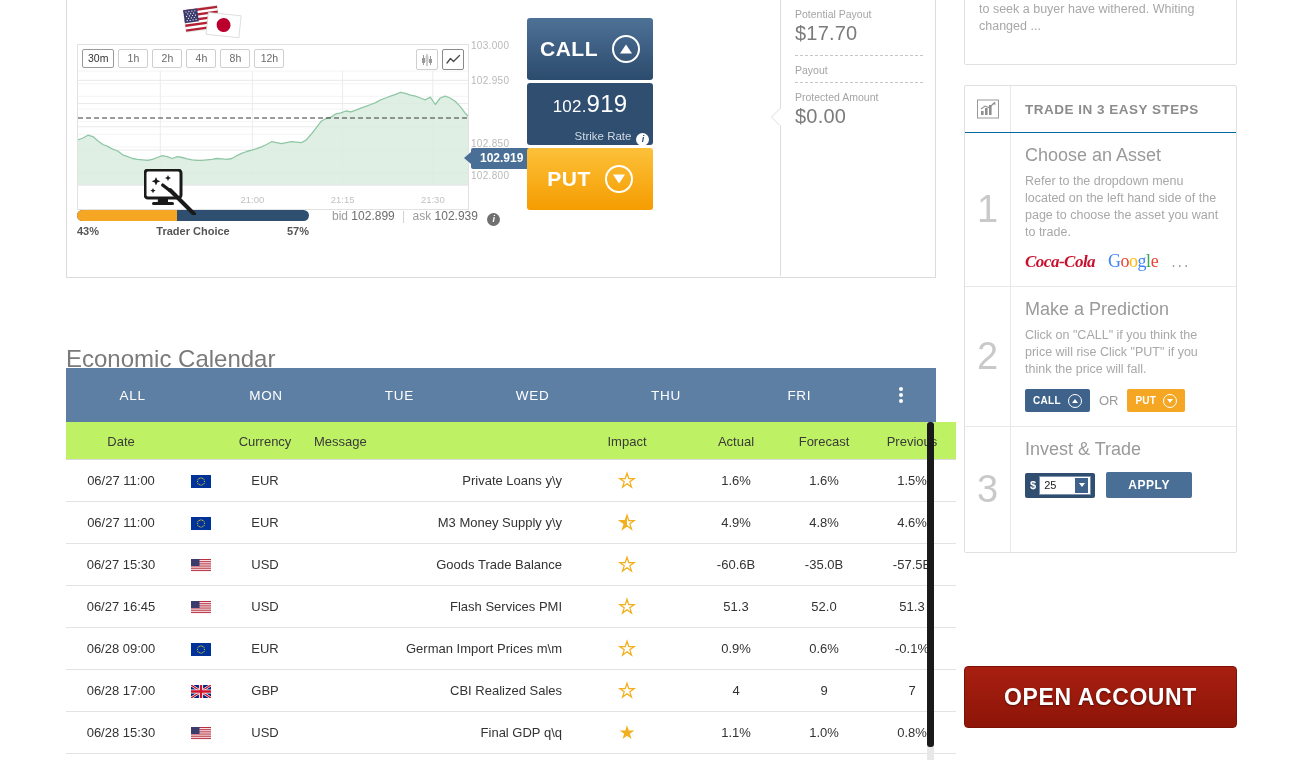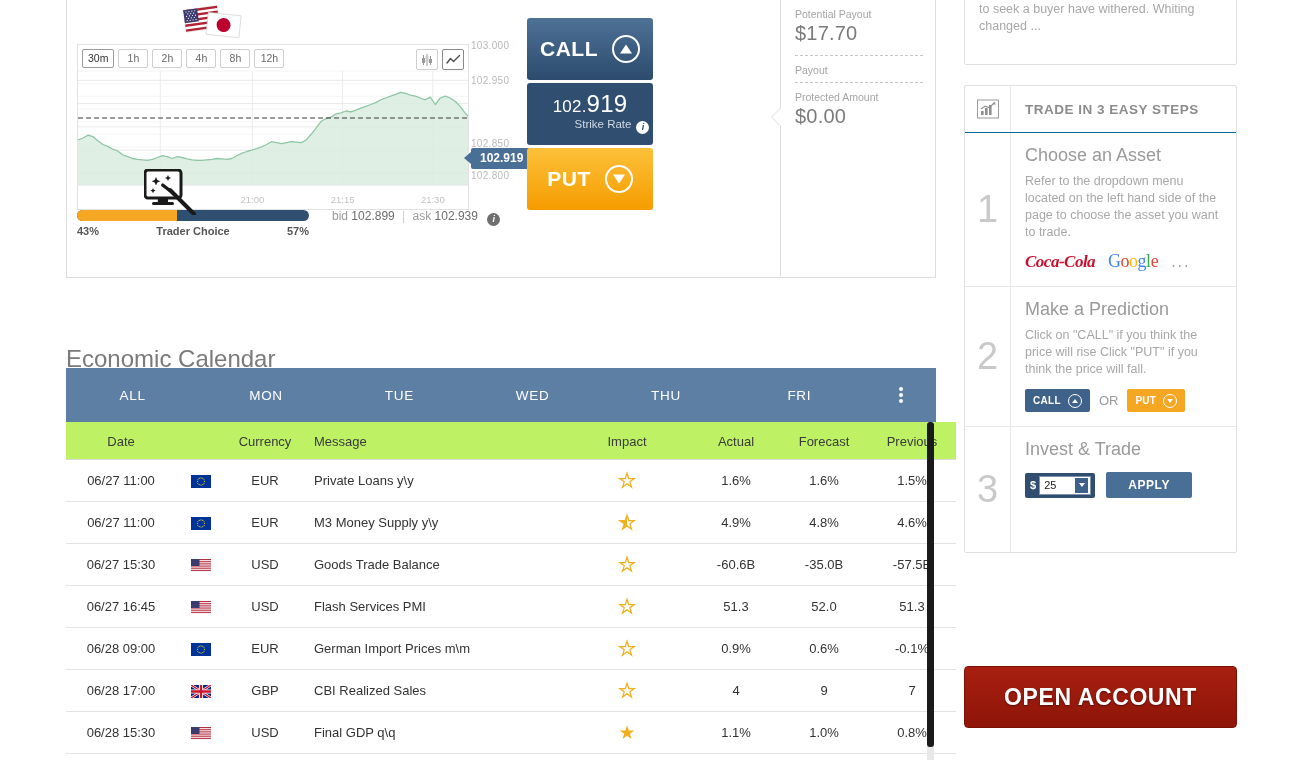--- a/index.html
+++ b/index.html
@@ -96,21 +96,21 @@
   .btn-put  { background: linear-gradient(#fcc13a, #f59c00); margin-top: 3px; }
   .btn-call .lbl, .btn-put .lbl { color: #fff; font-size: 21px; font-weight: bold; letter-spacing: .5px; }
   .circ { width: 28px; height: 28px; border-radius: 50%; border: 2px solid #fff; position: relative; }
   .circ .tri { position: absolute; left: 50%; top: 50%; transform: translate(-50%,-50%); }
   .strike-box {
     width: 126px; height: 62px; background: #2f4e70; border-radius: 3px; margin-top: 3px;
     position: relative; color: #fff; text-align: center; padding-top: 7px;
   }
   .strike-val { font-size: 17px; letter-spacing: .2px; }
   .strike-val .big { font-size: 24px; }
-  .strike-lbl { font-size: 11.5px; color: #cfd9e3; margin-top: 0; padding-left: 44px; }
+  .strike-lbl { font-size: 11.5px; color: #cfd9e3; margin-top: 12px; padding-left: 44px; }
   .strike-lbl .info-dot { background: #fff; color: #2f4e70; margin-left: 5px; }
 
   
   .payout-panel { position: absolute; left: 0; top: 0; width: 156px; height: 306px; }
   .payout-caret {
     position: absolute; left: -9px; top: 138px; width: 0; height: 0;
     border-top: 9px solid transparent; border-bottom: 9px solid transparent; border-right: 9px solid #fff;
     filter: drop-shadow(-1px 0 0 #dcdcdc);
   }
   .pp-label { font-size: 10.5px; color: #a5a5a5; }
@@ -136,21 +136,21 @@
   .ec-table th {
     font-size: 13px; color: #3a3a3a; font-weight: normal; padding: 12px 0 10px 0;
     border-bottom: 1px solid #d9d9d9; background: #bef264;
   }
   .ec-table td {
     font-size: 13px; color: #333; padding: 11px 0; border-bottom: 1px solid #e3e3e3; background: #fff;
   }
   .c-date { width: 110px; text-align: center; }
   .c-flag { width: 50px; text-align: center; }
   .c-cur  { width: 78px; text-align: center; }
-  .c-msg  { width: 258px; text-align: left; padding-left: 10px !important; }
+  .c-msg  { width: 258px; text-align: right; padding-left: 10px !important; }
   .c-imp  { width: 130px; text-align: center; }
   .c-act  { width: 88px; text-align: center; }
   .c-fc   { width: 88px; text-align: center; }
   .c-prev { width: 88px; text-align: center; }
   .ec-table th.c-msg { text-align: left; padding-left: 10px; }
 
   .ec-scroll { position: absolute; right: 2px; top: 54px; width: 7px; height: 340px; background: #e8e8e8; }
   .ec-scroll-thumb { position: absolute; left: 0; top: 0; width: 7px; height: 325px; background: #1a1a1a; border-radius: 3px; }
 
   

